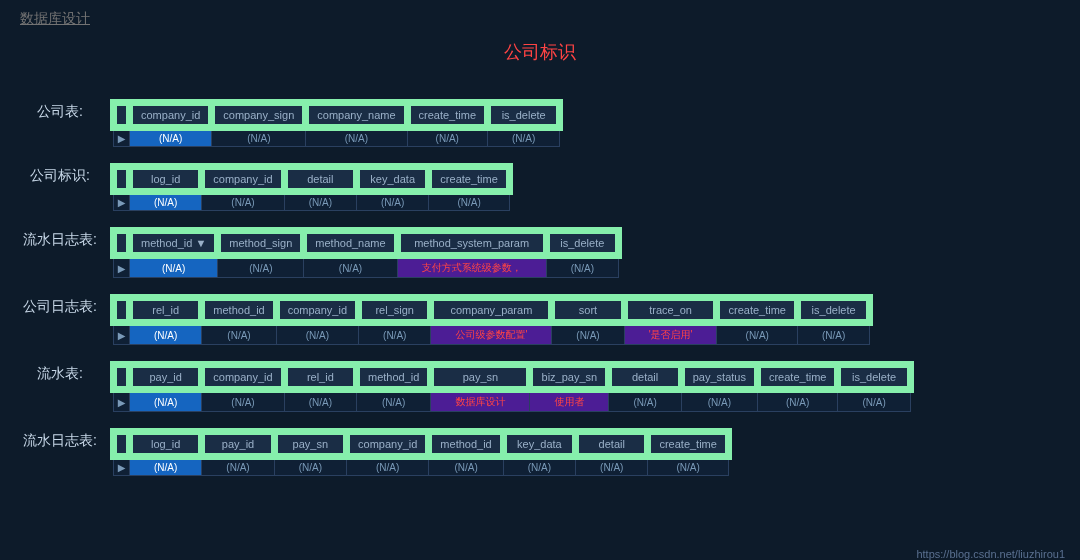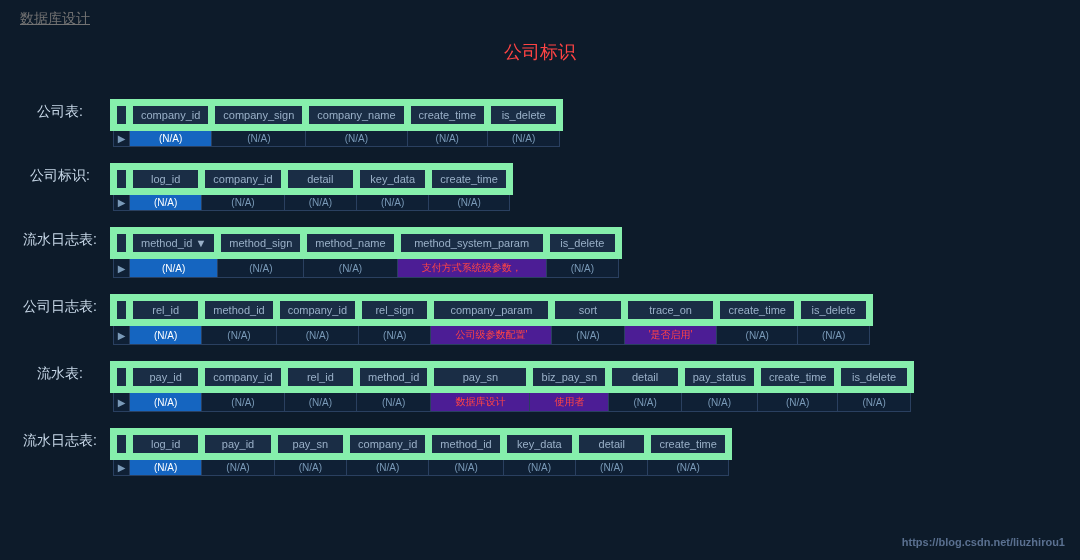--- a/index.html
+++ b/index.html
@@ -90,25 +90,24 @@
     }
 
     .db-table .arrow-cell {
       width: 16px;
       padding: 2px 3px;
       color: #7a9ab8;
     }
 
     .footer-url {
       position: absolute;
-      bottom: 12px;
+      bottom: 0;
       right: 15px;
       font-size: 11px;
       color: #5a7090;
-      font-weight: bold;
     }
   </style>
 </head>
 <body>
 
 <div class="page-title">数据库设计</div>
 <div class="main-label">公司标识</div>
 
 <div class="content-area">
 

